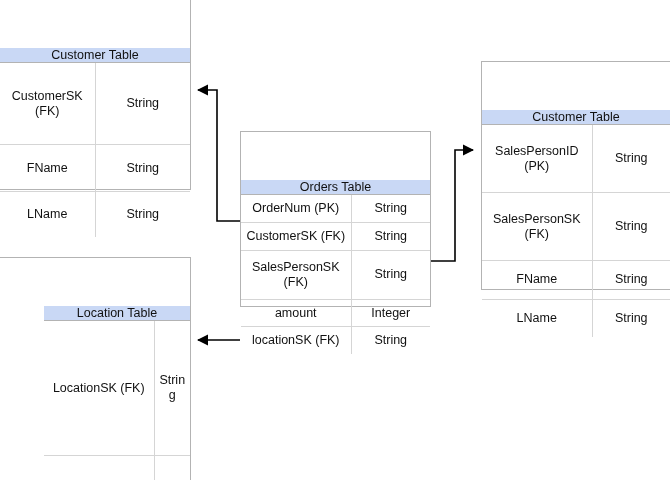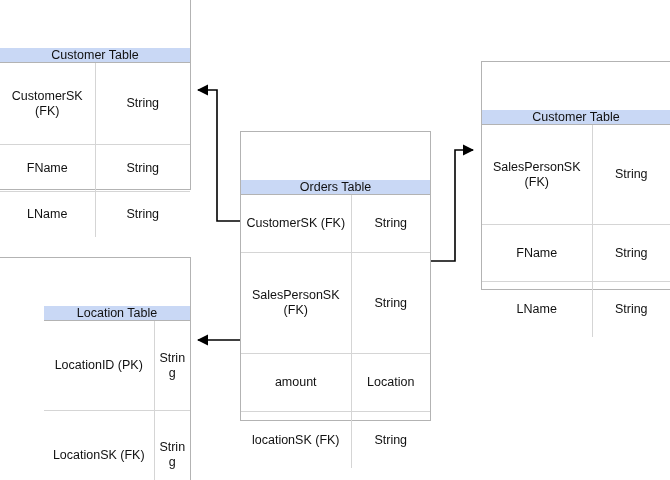--- a/index.html
+++ b/index.html
@@ -60,21 +60,21 @@
     border-right: none;
   }
   .er-table tr:first-child td {
     border-top: none;
   }
 
   
   #customer-table { left: 0px;   top: 0px;   width: 191px; height: 190px; border-top: none; border-left: none; }
   #customer-table col.name { width: 95px; }
 
-  #orders-table   { left: 240px; top: 131px; width: 191px; height: 290px; }
+  #orders-table   { left: 240px; top: 131px; width: 191px; height: 176px; }
   #orders-table col.name { width: 110px; }
 
   #employee-table { left: 481px; top: 61px;  width: 189px; height: 229px; border-right: none; }
   #employee-table col.name { width: 110px; }
 
   #location-table { left: 0px;   top: 257px; width: 191px; height: 283px; border-left: none; border-bottom: none; padding-left: 44px; }
   #location-table col.name { width: 110px; }
 
   .connector {
     position: absolute;
@@ -124,30 +124,34 @@
           <col class="name">
           <col class="type">
         </colgroup>
       <thead class="er-header">
         <tr>
           <th colspan="2">Orders Table</th>
         </tr>
       </thead>
       <tbody>
         <tr>
+          <td>OrderNum (PK)</td>
+          <td class="type-cell">String</td>
+        </tr>
+        <tr>
           <td>CustomerSK (FK)</td>
           <td class="type-cell">String</td>
         </tr>
         <tr>
           <td>SalesPersonSK (FK)</td>
           <td class="type-cell">String</td>
         </tr>
         <tr>
           <td>amount</td>
-          <td class="type-cell">Location</td>
+          <td class="type-cell">Integer</td>
         </tr>
         <tr>
           <td>locationSK (FK)</td>
           <td class="type-cell">String</td>
         </tr>
       </tbody>
     </table>
   </div>
 
   <div class="er-table" id="employee-table">
@@ -156,20 +160,24 @@
           <col class="name">
           <col class="type">
         </colgroup>
       <thead class="er-header">
         <tr>
           <th colspan="2">Customer Table</th>
         </tr>
       </thead>
       <tbody>
         <tr>
+          <td>SalesPersonID (PK)</td>
+          <td class="type-cell">String</td>
+        </tr>
+        <tr>
           <td>SalesPersonSK (FK)</td>
           <td class="type-cell">String</td>
         </tr>
         <tr>
           <td>FName</td>
           <td class="type-cell">String</td>
         </tr>
         <tr>
           <td>LName</td>
           <td class="type-cell">String</td>
@@ -183,24 +191,20 @@
       <colgroup>
           <col class="name">
           <col class="type">
         </colgroup>
       <thead class="er-header">
         <tr>
           <th colspan="2">Location Table</th>
         </tr>
       </thead>
       <tbody>
-        <tr>
-          <td>LocationID (PK)</td>
-          <td class="type-cell">String</td>
-        </tr>
         <tr>
           <td>LocationSK (FK)</td>
           <td class="type-cell">String</td>
         </tr>
         <tr>
           <td>amount</td>
           <td class="type-cell">String</td>
         </tr>
       </tbody>
     </table>

